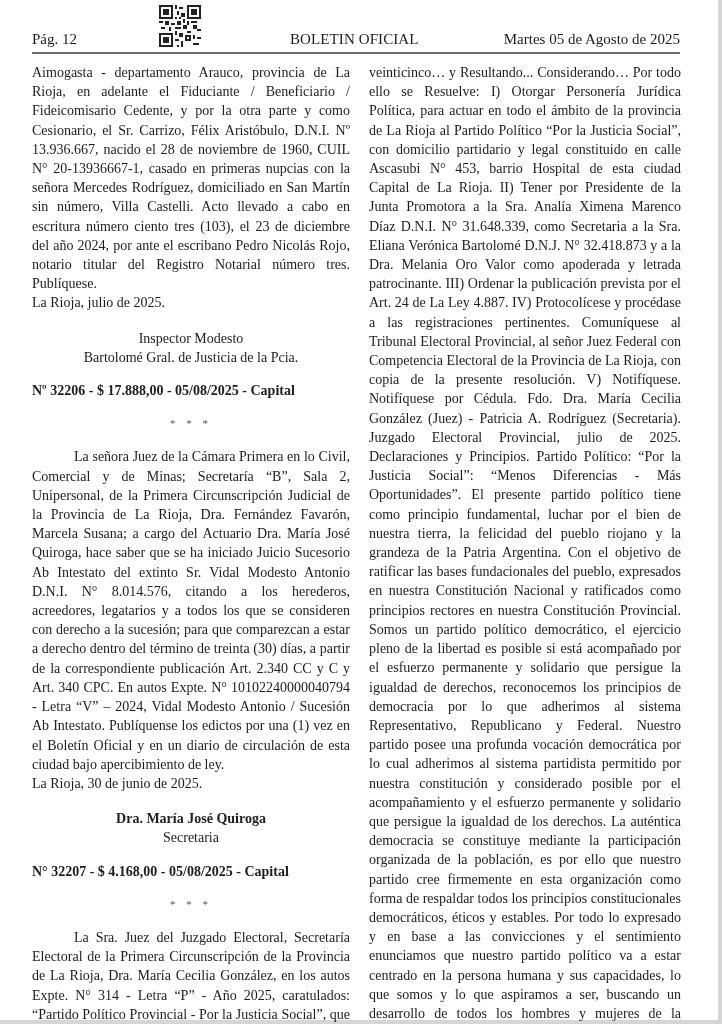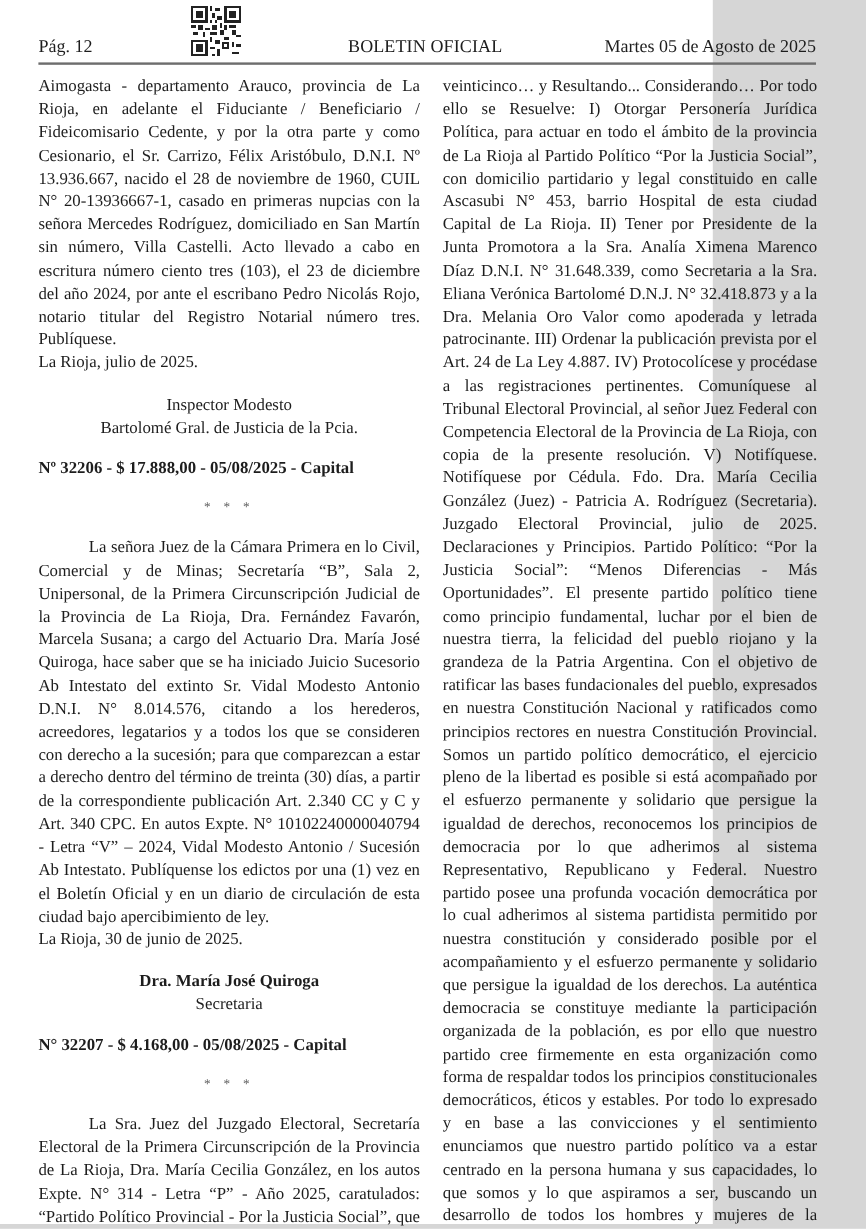--- a/index.html
+++ b/index.html
@@ -1,17 +1,17 @@
 <!DOCTYPE html>
 <html><head>
 <meta charset="utf-8">
 <style>
   html, body { margin:0; padding:0; }
   body { width:722px; height:1024px; background:#d6d6d6; overflow:hidden; position:relative; font-family:"Liberation Serif", "DejaVu Serif", serif; color:#1d1d1d; }
-  .page { position:absolute; left:0; top:0; width:594px; height:1020px; background:#ffffff; }
+  .page { position:absolute; left:0; top:0; width:718px; height:1020px; background:#ffffff; }
   .header { position:absolute; left:32px; top:0; width:648px; height:52px; }
   .pagenum { position:absolute; left:0; top:31px; font-size:15px; }
   .qr { position:absolute; left:127px; top:4px; width:42px; height:44px; }
   .htitle { position:absolute; left:258px; top:31px; font-size:15px; letter-spacing:0.1px; }
   .hdate { position:absolute; right:0; top:31px; font-size:15px; }
   .rule { position:absolute; left:32px; top:52px; width:648px; height:2px; background:#6d6d6d; }
   .col { position:absolute; top:63px; font-size:14px; line-height:19.2px; text-align:justify; }
   .col-left { left:32px; width:318px; }
   .col-right { left:369px; width:312px; }
   .col p { margin:0; }

